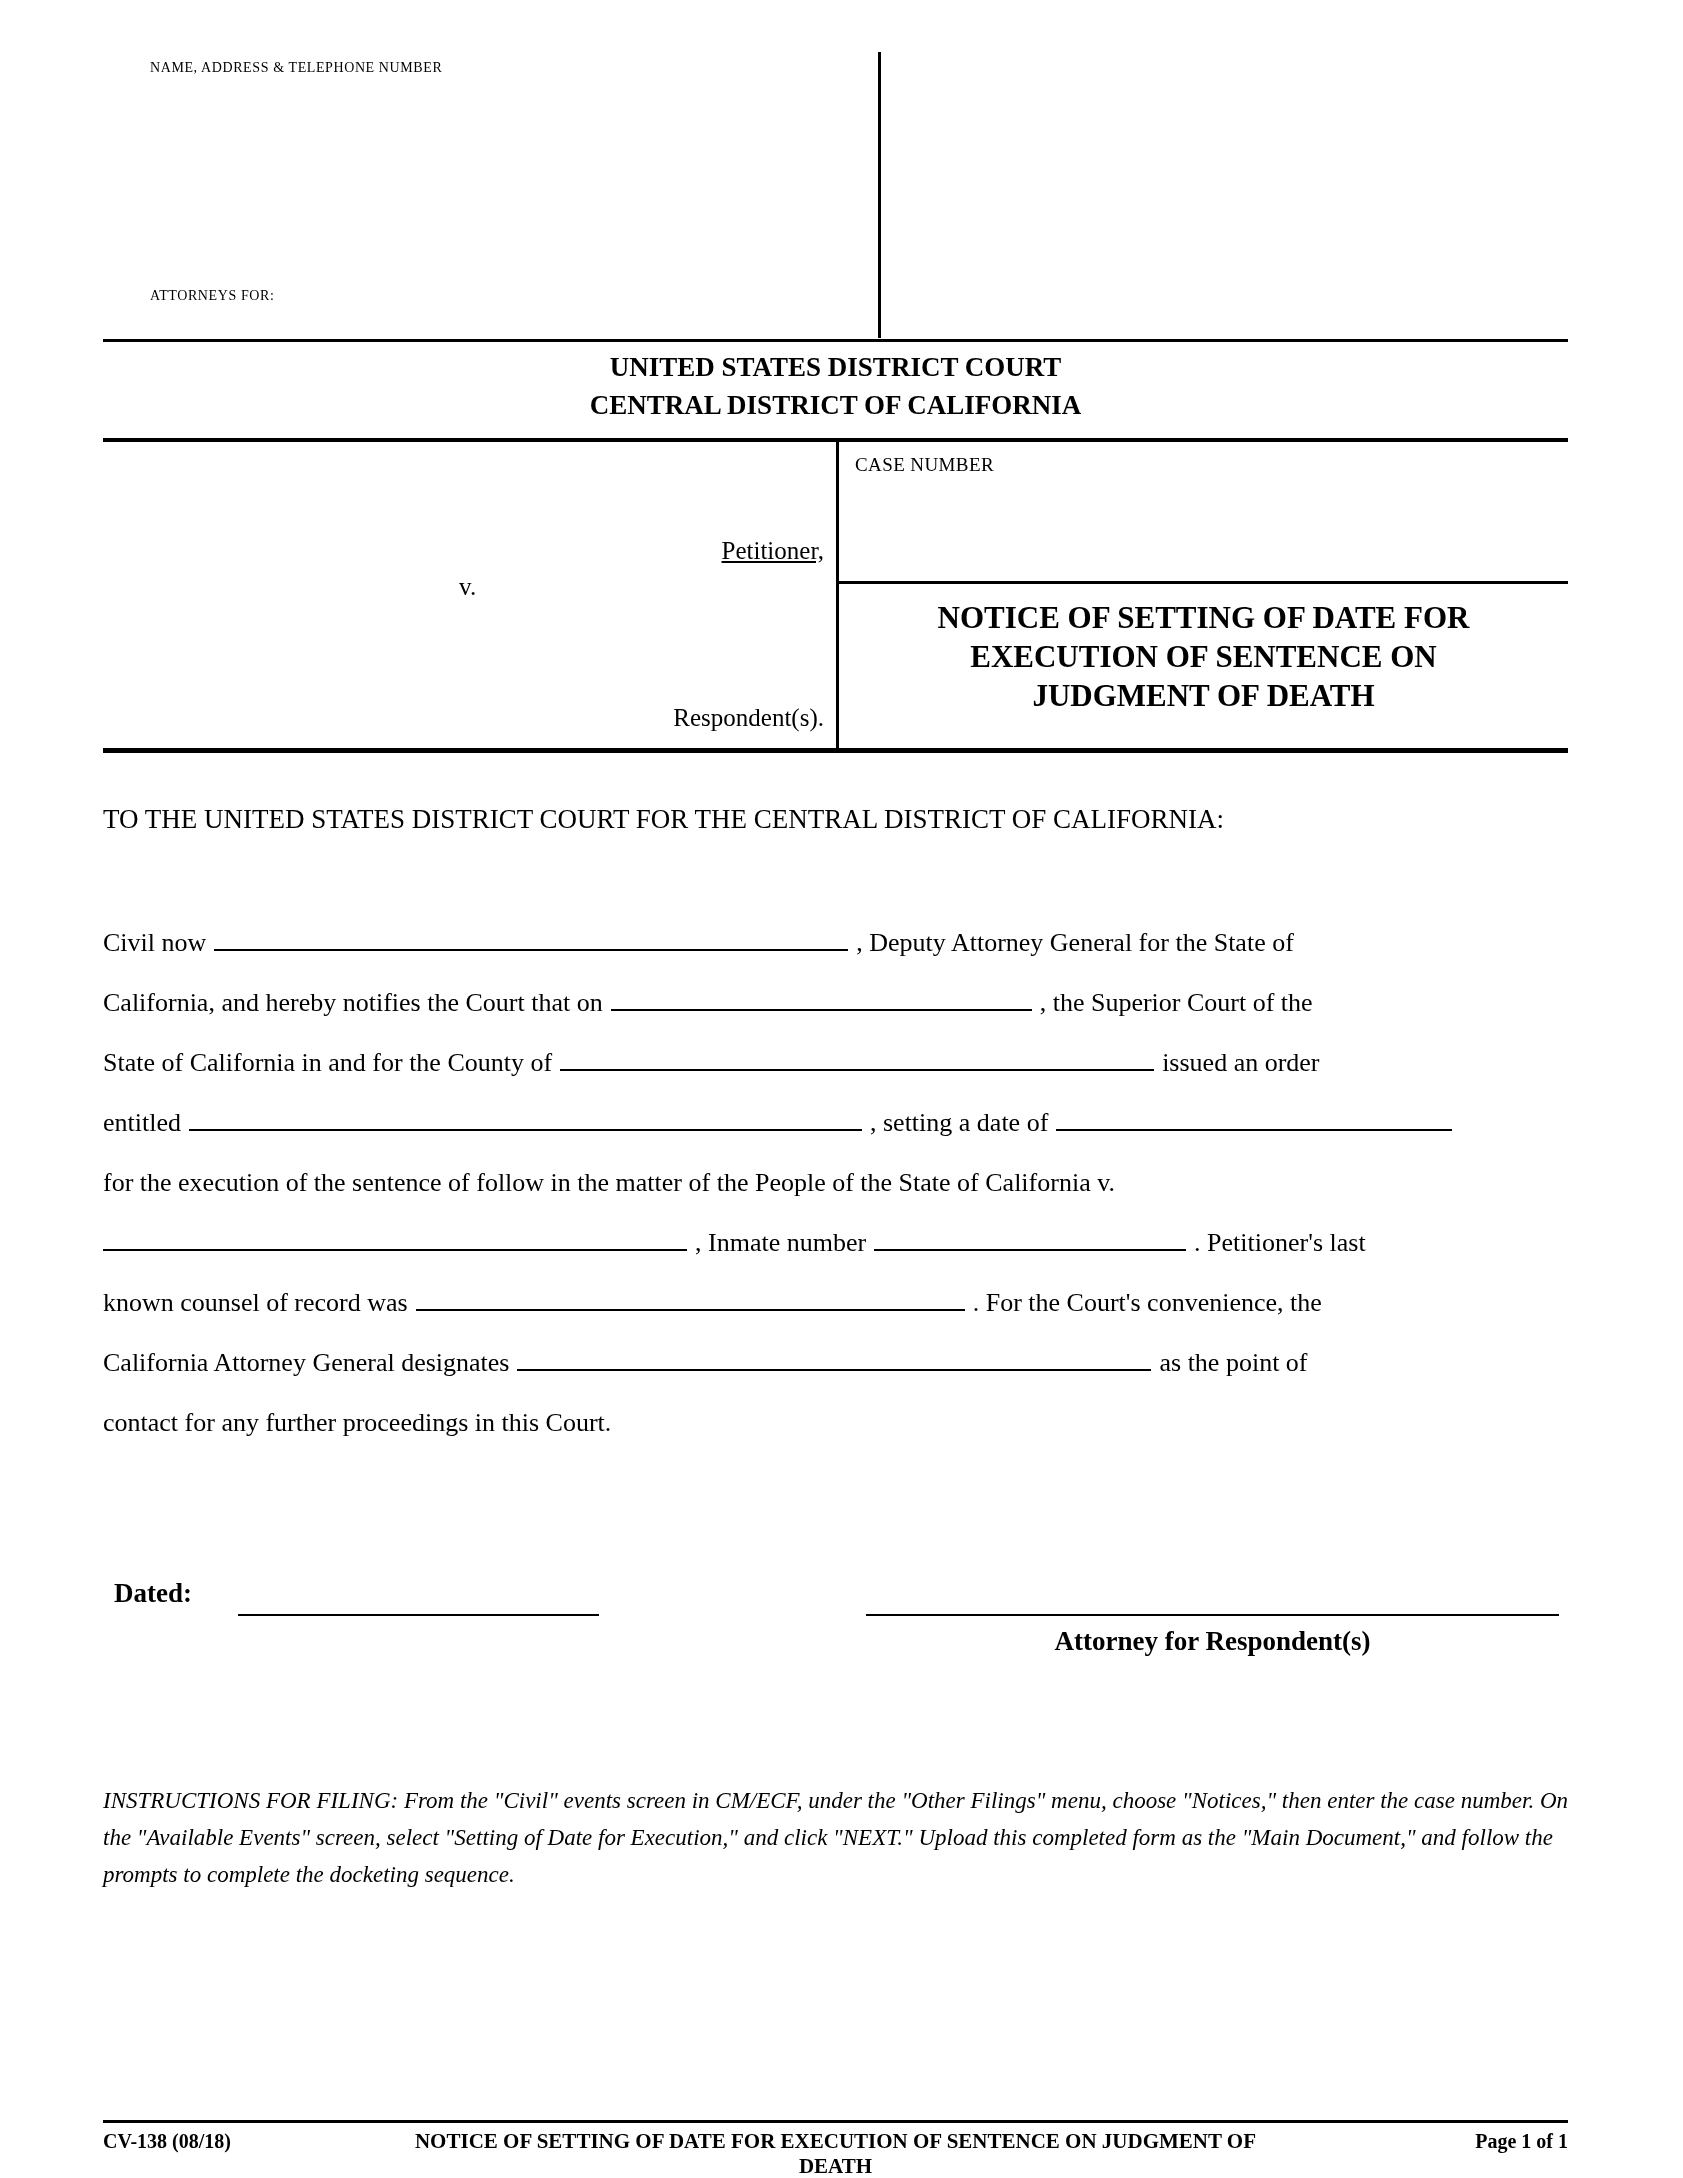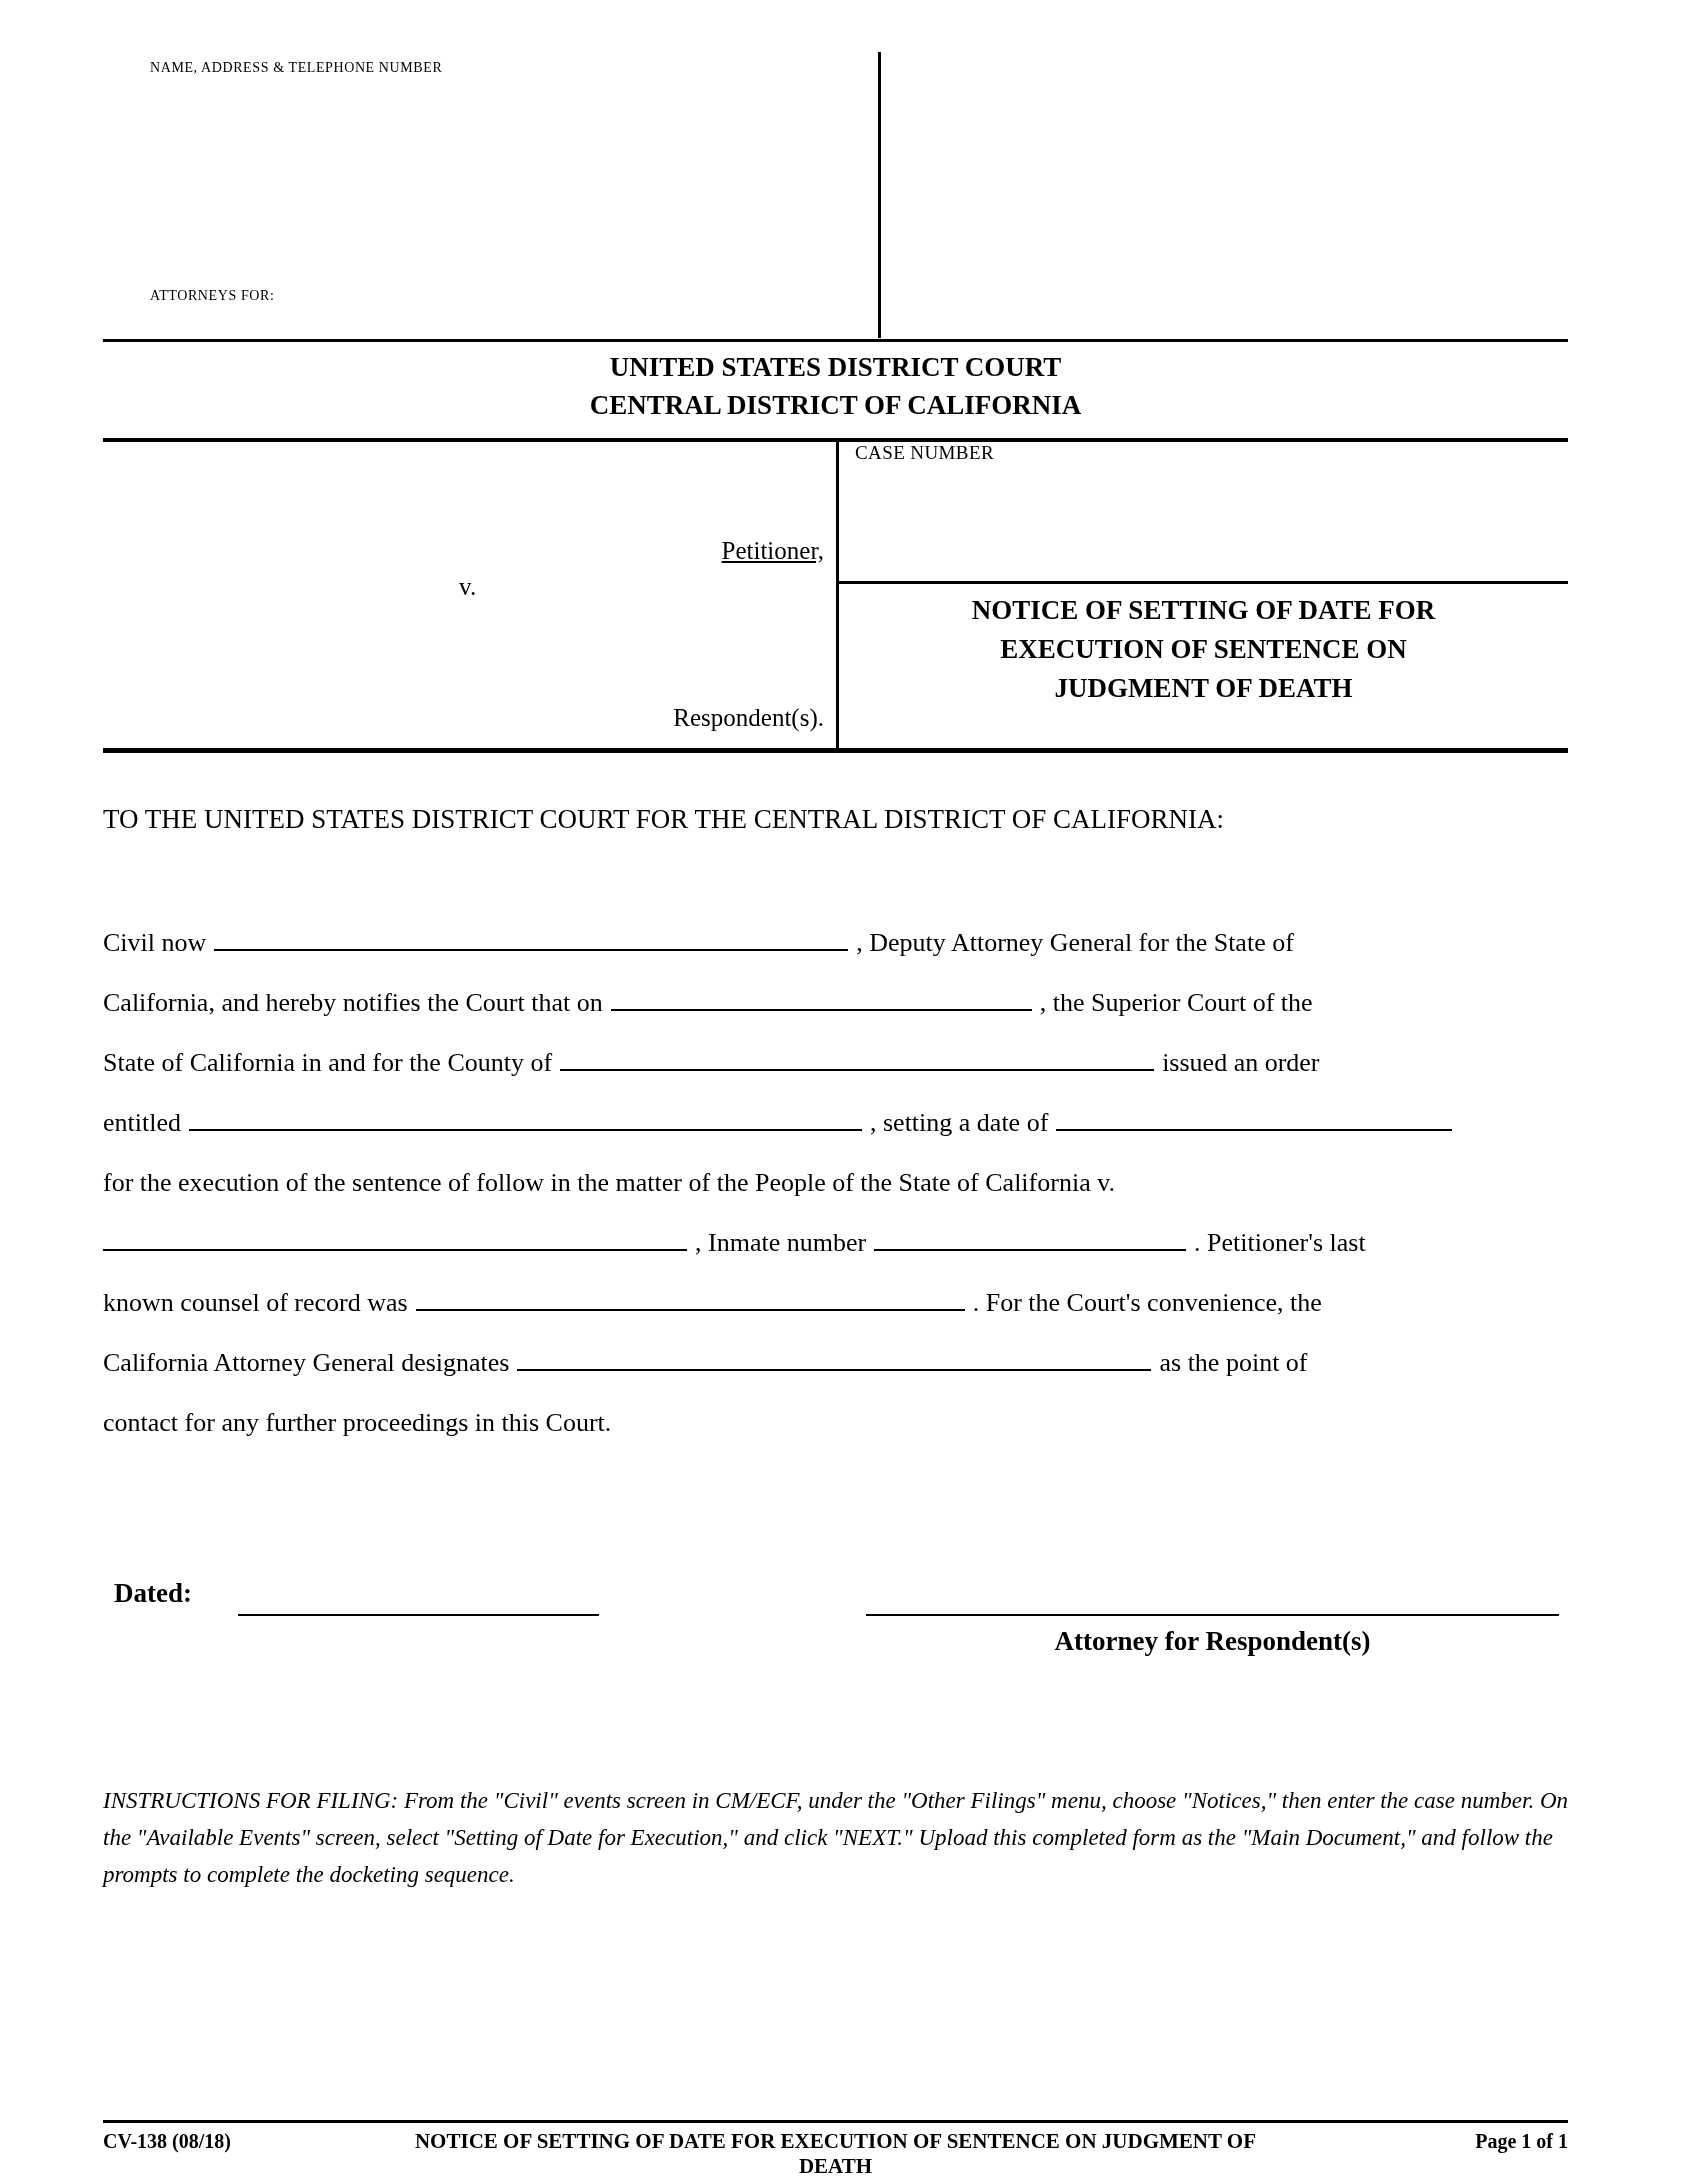--- a/index.html
+++ b/index.html
@@ -86,31 +86,31 @@
     font-size: 25px;
   }
   .caption-right {
     position: absolute;
     left: 733px; top: 0; right: 0; bottom: 0;
     border-left: 3px solid #000;
   }
   .case-number-box {
     height: 142px;
     border-bottom: 3px solid #000;
-    padding: 0 16px;
+    padding: 12px 16px;
   }
   .case-number-label {
     font-size: 19px;
     letter-spacing: 0.4px;
   }
   .doc-title {
-    padding-top: 7px;
+    padding-top: 14px;
     text-align: center;
     font-weight: bold;
-    font-size: 27px;
+    font-size: 31px;
     line-height: 39px;
   }
 
   
   .salutation {
     position: absolute;
     left: 103px; top: 804px;
     width: 1465px;
     font-size: 27px;
   }

